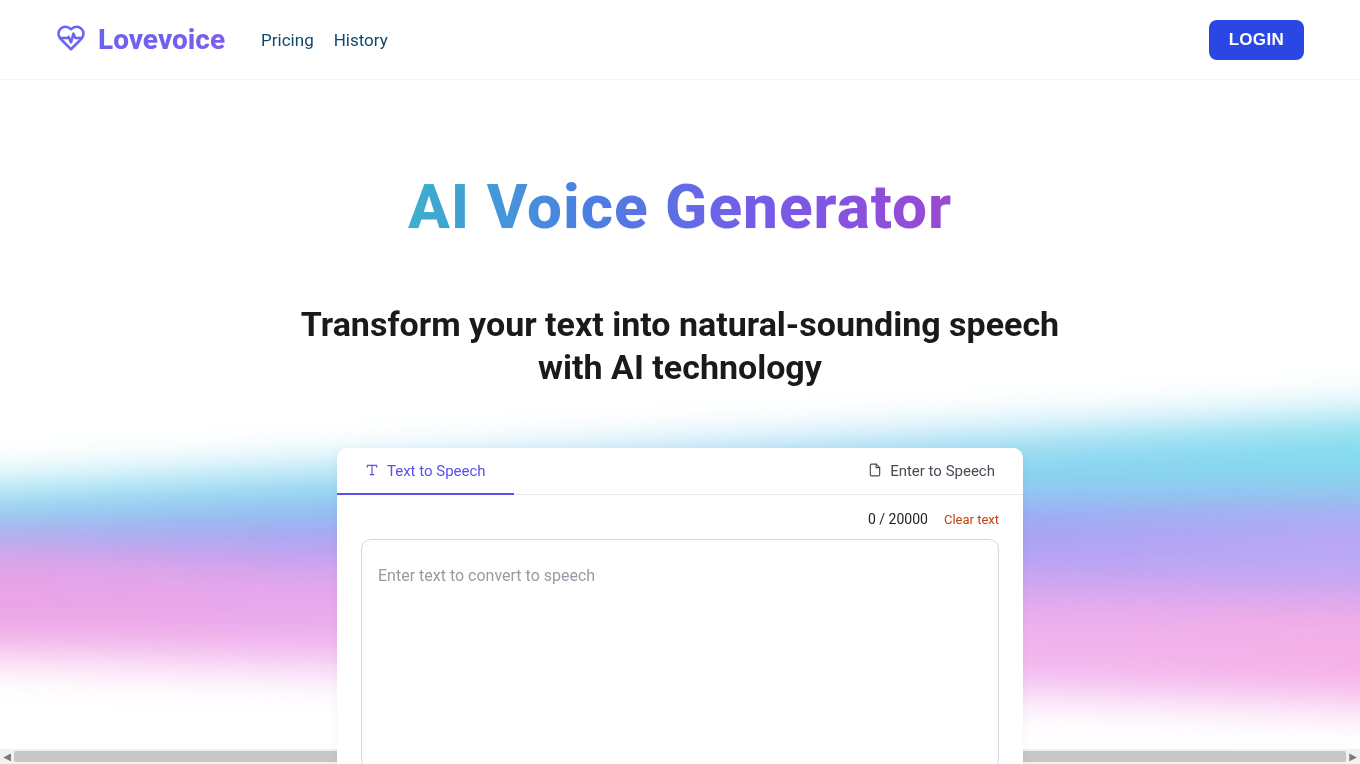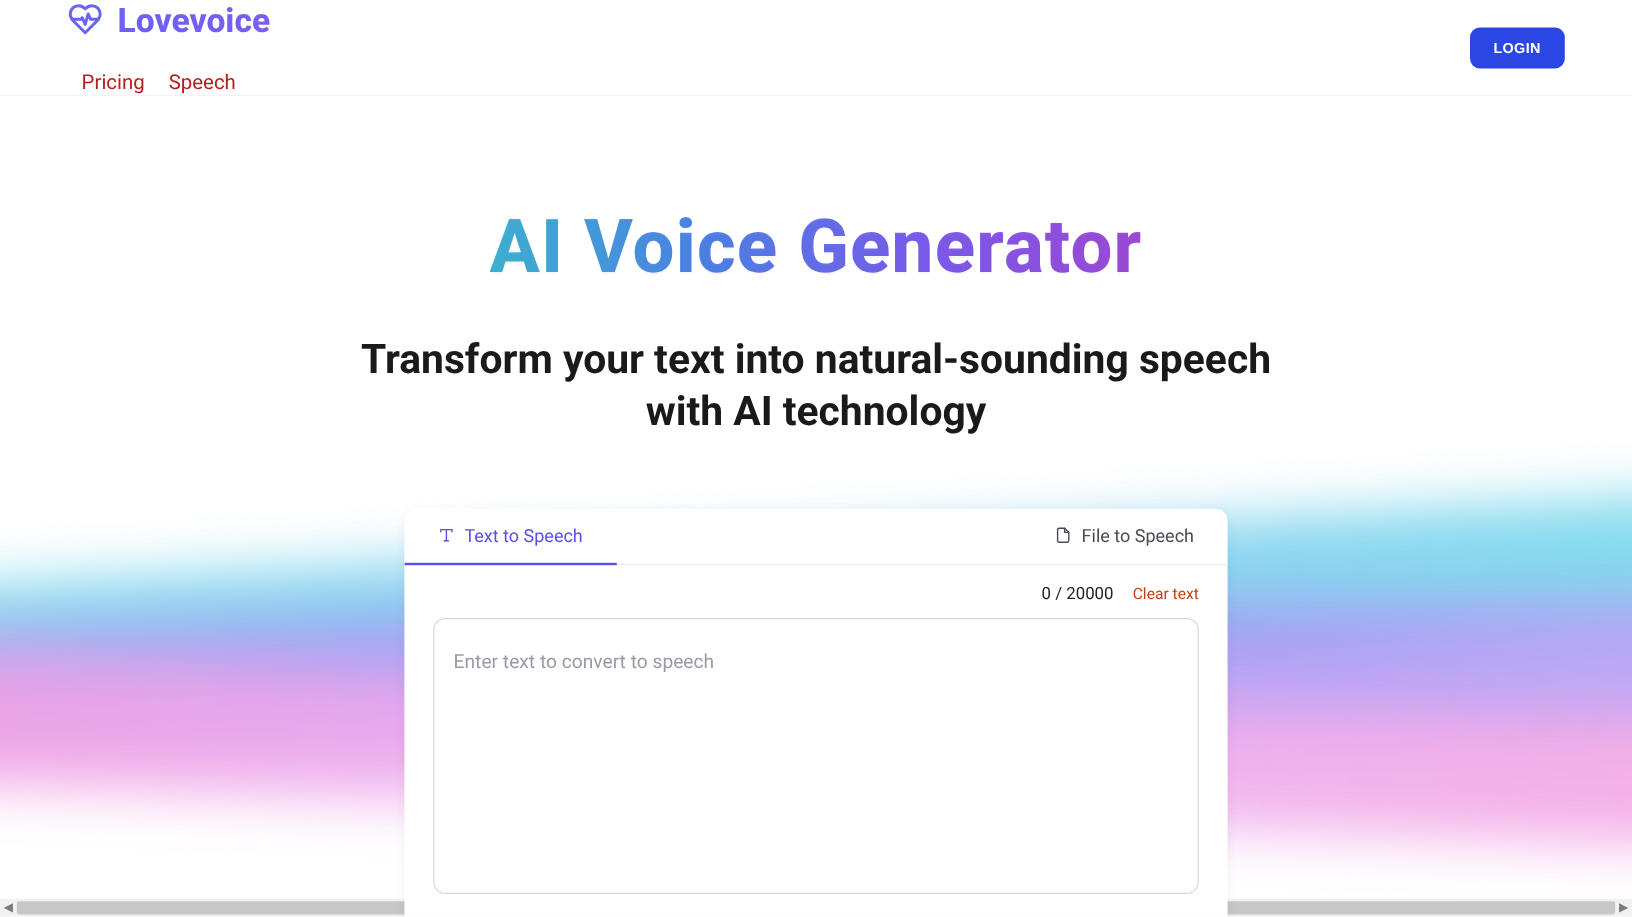--- a/index.html
+++ b/index.html
@@ -15,40 +15,40 @@
 
 
 .header {
   display: flex;
   align-items: center;
   justify-content: space-between;
   padding: 16px 56px;
   border-bottom: 1px solid rgba(0,0,0,0.04);
   height: 80px;
 }
-.header-left { display: flex; align-items: flex-start; gap: 24px; flex-direction: column; }
+.header-left { display: flex; align-items: center; gap: 24px; }
 .brand { display: flex; align-items: center; gap: 12px; }
 .brand-icon { color: #6b63f1; }
 .brand-name {
   font-size: 28px;
   font-weight: 800;
   background: linear-gradient(90deg, #6a62f1, #7b5ef0);
   -webkit-background-clip: text;
   background-clip: text;
   color: transparent;
 }
 .nav-links { display: flex; align-items: center; gap: 20px; margin-left: 12px; }
-.nav-link { font-size: 17px; color: #b91c1c; cursor: pointer; }
+.nav-link { font-size: 17px; color: #0c4a6e; cursor: pointer; }
 .login-btn {
   background: #2a47e3;
   color: #fff;
   border: none;
   border-radius: 8px;
   padding: 10px 20px;
-  font-size: 12px;
+  font-size: 17px;
   font-weight: 600;
   letter-spacing: 0.3px;
   cursor: pointer;
 }
 
 
 .wave-bg {
   position: absolute;
   top: 440px;
   left: -60px;
@@ -85,21 +85,21 @@
   font-weight: 800;
   letter-spacing: 1px;
   background: linear-gradient(90deg, #3fb5d5, #4f83ea, #7c5df0, #a04bd9);
   -webkit-background-clip: text;
   background-clip: text;
   color: transparent;
   text-shadow: 0 1px 0 rgba(0,0,0,0.03);
   text-align: right;
 }
 .hero-sub {
-  margin-top: 36px;
+  margin-top: 60px;
   font-size: 34px;
   font-weight: 700;
   color: #1a1a1a;
   text-align: center;
   line-height: 1.25;
   max-width: 820px;
 }
 
 
 .card {
@@ -208,21 +208,21 @@
       <span class="brand-icon">
         <svg width="30" height="30" viewBox="0 0 24 24" fill="none" stroke="currentColor" stroke-width="2" stroke-linecap="round" stroke-linejoin="round">
           <path d="M19 14c1.49-1.46 3-3.21 3-5.5A5.5 5.5 0 0 0 16.5 3c-1.76 0-3 .5-4.5 2-1.5-1.5-2.74-2-4.5-2A5.5 5.5 0 0 0 2 8.5c0 2.29 1.51 4.04 3 5.5l7 7 7-7Z"></path>
           <path d="M3.22 12H9.5l.5-1 2 4.5 2-7 1.5 3.5h5.27"></path>
         </svg>
       </span>
       <span class="brand-name">Lovevoice</span>
     </div>
     <div class="nav-links">
       <span class="nav-link">Pricing</span>
-      <span class="nav-link">Speech</span>
+      <span class="nav-link">History</span>
     </div>
   </div>
   <button class="login-btn">LOGIN</button>
 </div>
 
 <div class="main">
   <h1 class="hero-title">AI Voice Generator</h1>
   <div class="hero-sub">Transform your text into natural-sounding speech with AI technology</div>
 
   <div class="card">
@@ -237,21 +237,21 @@
         </span>
         <span>Text to Speech</span>
       </div>
       <div class="tab">
         <span class="tab-icon">
           <svg width="14" height="14" viewBox="0 0 24 24" fill="none" stroke="currentColor" stroke-width="2" stroke-linecap="round" stroke-linejoin="round">
             <path d="M14 2H6a2 2 0 0 0-2 2v16a2 2 0 0 0 2 2h12a2 2 0 0 0 2-2V8z"></path>
               <polyline points="14 2 14 8 20 8"></polyline>
           </svg>
         </span>
-        <span>File to Speech</span>
+        <span>Enter to Speech</span>
       </div>
     </div>
     <div class="card-body">
       <div class="row-top">
         <span class="counter">0 / 20000</span>
         <span class="clear-text">Clear text</span>
       </div>
       <textarea class="text-area" placeholder="Enter text to convert to speech" style=""></textarea>
     </div>
   </div>

